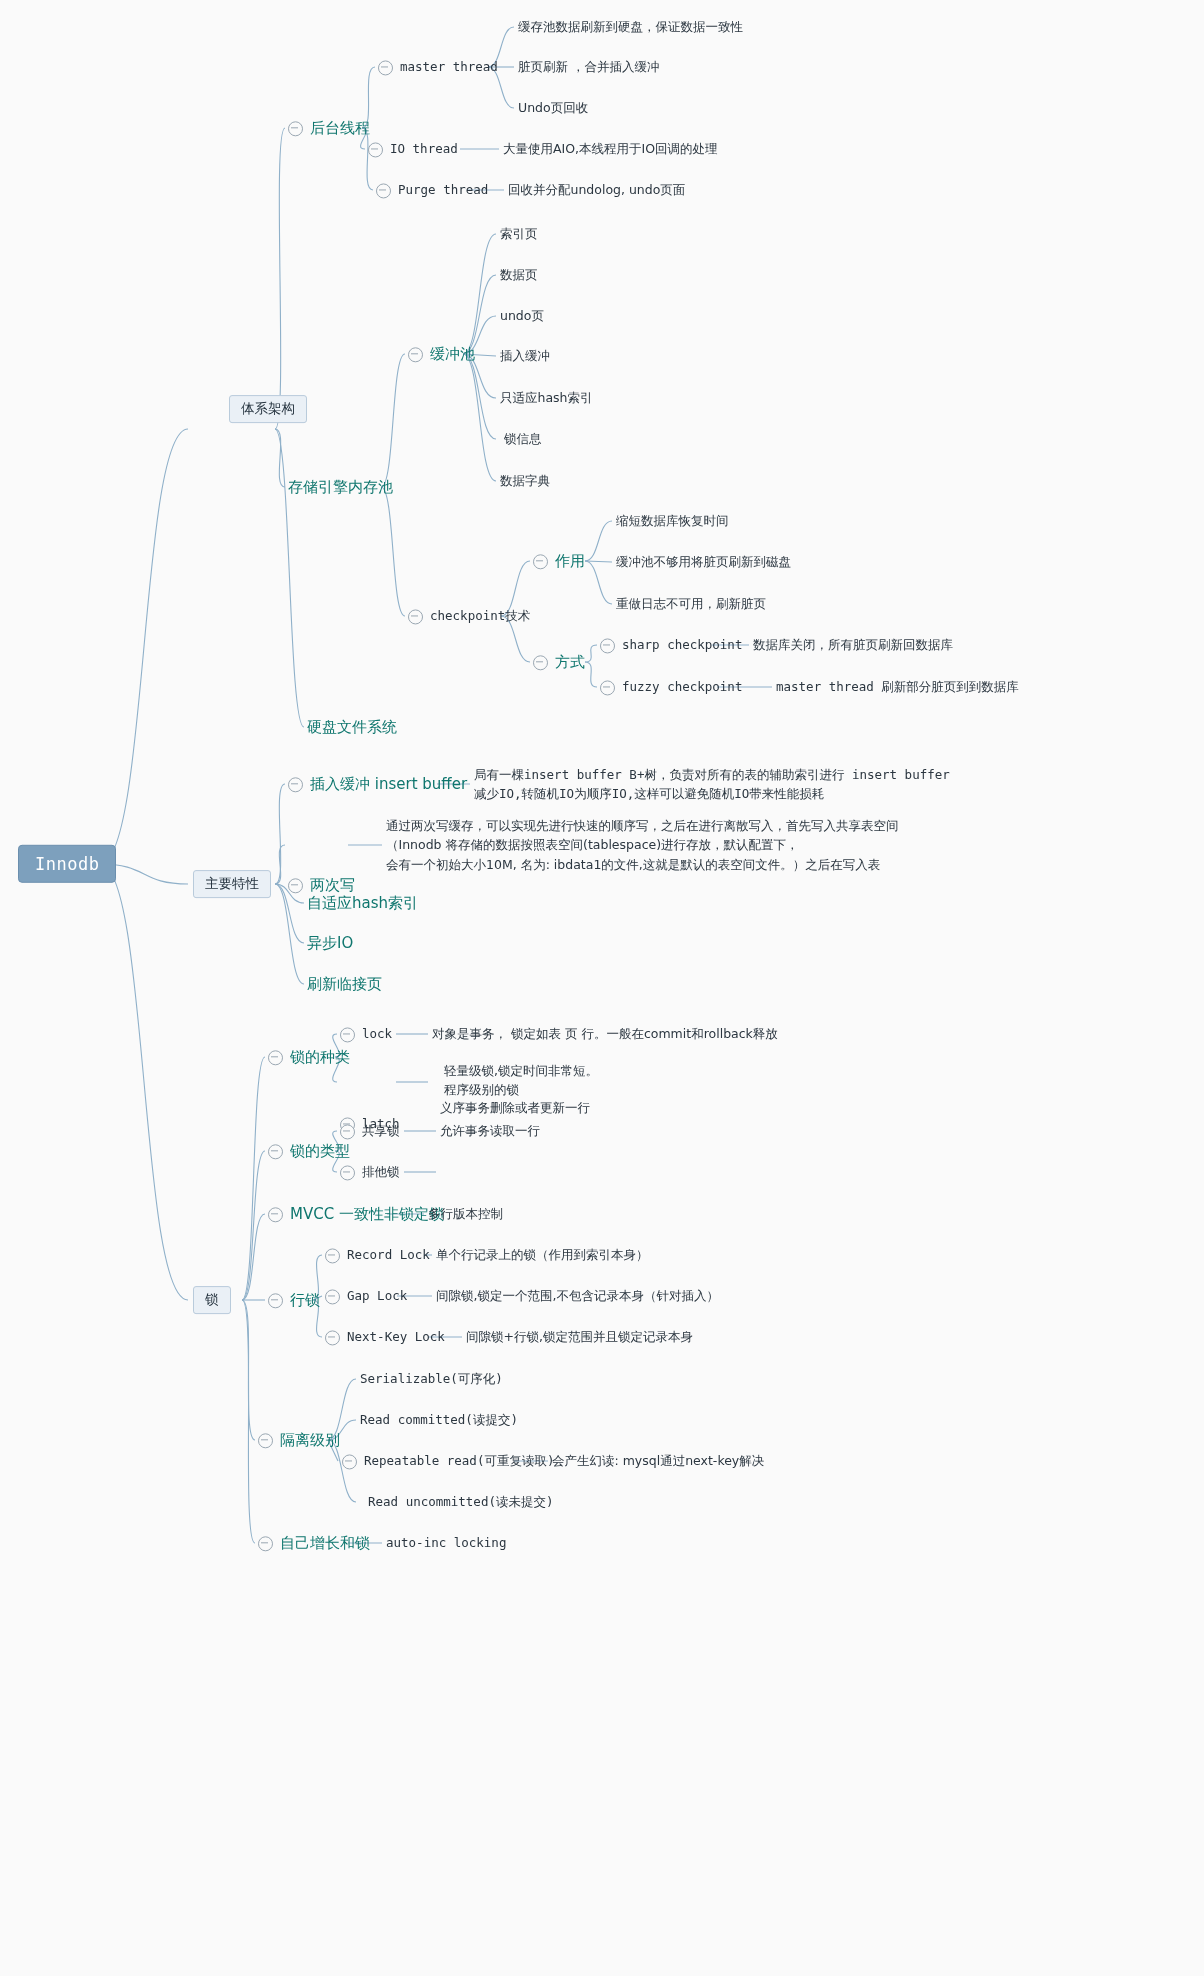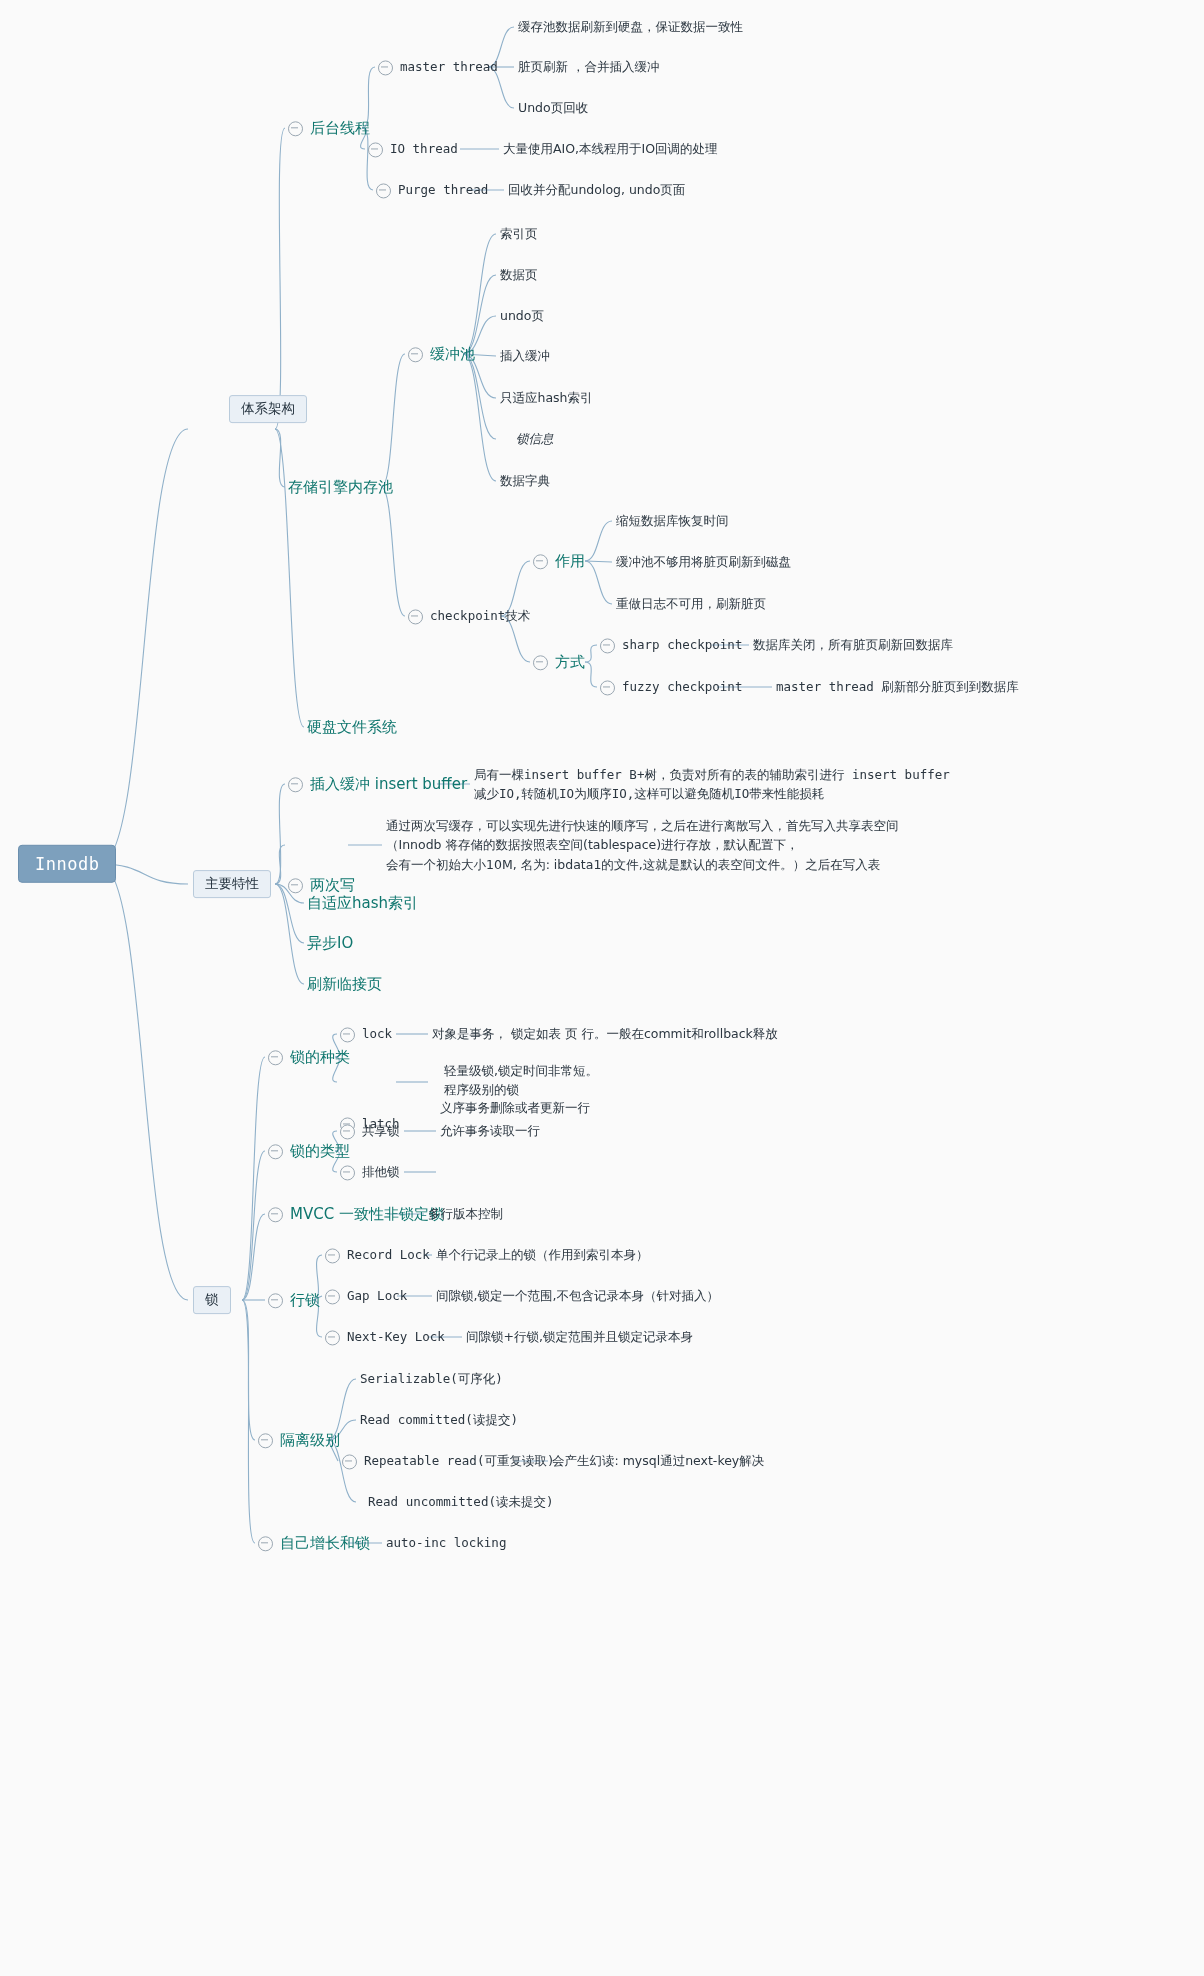--- a/index.html
+++ b/index.html
@@ -127,21 +127,21 @@
       <div class="node" style="left: 518px; top: 108px; transform: translateY(-50%);"><span class="txt leaf">Undo页回收</span></div>
       <div class="node" style="left: 503px; top: 149px; transform: translateY(-50%);"><span class="txt leaf">大量使用AIO,本线程用于IO回调的处理</span></div>
       <div class="node" style="left: 508px; top: 190px; transform: translateY(-50%);"><span class="txt leaf">回收并分配undolog, undo页面</span></div>
       <div class="node" style="left: 408px; top: 354px; transform: translateY(-50%);"><span class="tog"></span><span class="txt lvl2">缓冲池</span></div>
       <div class="node" style="left: 408px; top: 616px; transform: translateY(-50%);"><span class="tog"></span><span class="txt leaf mono">checkpoint技术</span></div>
       <div class="node" style="left: 500px; top: 234px; transform: translateY(-50%);"><span class="txt leaf">索引页</span></div>
       <div class="node" style="left: 500px; top: 275px; transform: translateY(-50%);"><span class="txt leaf">数据页</span></div>
       <div class="node" style="left: 500px; top: 316px; transform: translateY(-50%);"><span class="txt leaf">undo页</span></div>
       <div class="node" style="left: 500px; top: 356px; transform: translateY(-50%);"><span class="txt leaf">插入缓冲</span></div>
       <div class="node" style="left: 500px; top: 398px; transform: translateY(-50%);"><span class="txt leaf">只适应hash索引</span></div>
-      <div class="node" style="left: 516px; top: 439px; transform: translateY(-50%); font-style: italic;"><span class="txt leaf">锁信息</span></div>
+      <div class="node" style="left: 504px; top: 439px; transform: translateY(-50%);"><span class="txt leaf">锁信息</span></div>
       <div class="node" style="left: 500px; top: 481px; transform: translateY(-50%);"><span class="txt leaf">数据字典</span></div>
       <div class="node" style="left: 533px; top: 561px; transform: translateY(-50%);"><span class="tog"></span><span class="txt lvl2">作用</span></div>
       <div class="node" style="left: 533px; top: 662px; transform: translateY(-50%);"><span class="tog"></span><span class="txt lvl2">方式</span></div>
       <div class="node" style="left: 616px; top: 521px; transform: translateY(-50%);"><span class="txt leaf">缩短数据库恢复时间</span></div>
       <div class="node" style="left: 616px; top: 562px; transform: translateY(-50%); text-decoration: underline;"><span class="txt leaf">缓冲池不够用将脏页刷新到磁盘</span></div>
       <div class="node" style="left: 616px; top: 604px; transform: translateY(-50%);"><span class="txt leaf">重做日志不可用，刷新脏页</span></div>
       <div class="node" style="left: 600px; top: 645px; transform: translateY(-50%);"><span class="tog"></span><span class="txt leaf mono">sharp checkpoint</span></div>
       <div class="node" style="left: 600px; top: 687px; transform: translateY(-50%);"><span class="tog"></span><span class="txt leaf mono">fuzzy checkpoint</span></div>
       <div class="node" style="left: 753px; top: 645px; transform: translateY(-50%);"><span class="txt leaf">数据库关闭，所有脏页刷新回数据库</span></div>
       <div class="node" style="left: 776px; top: 687px; transform: translateY(-50%);"><span class="txt leaf mono">master thread 刷新部分脏页到到数据库</span></div>

